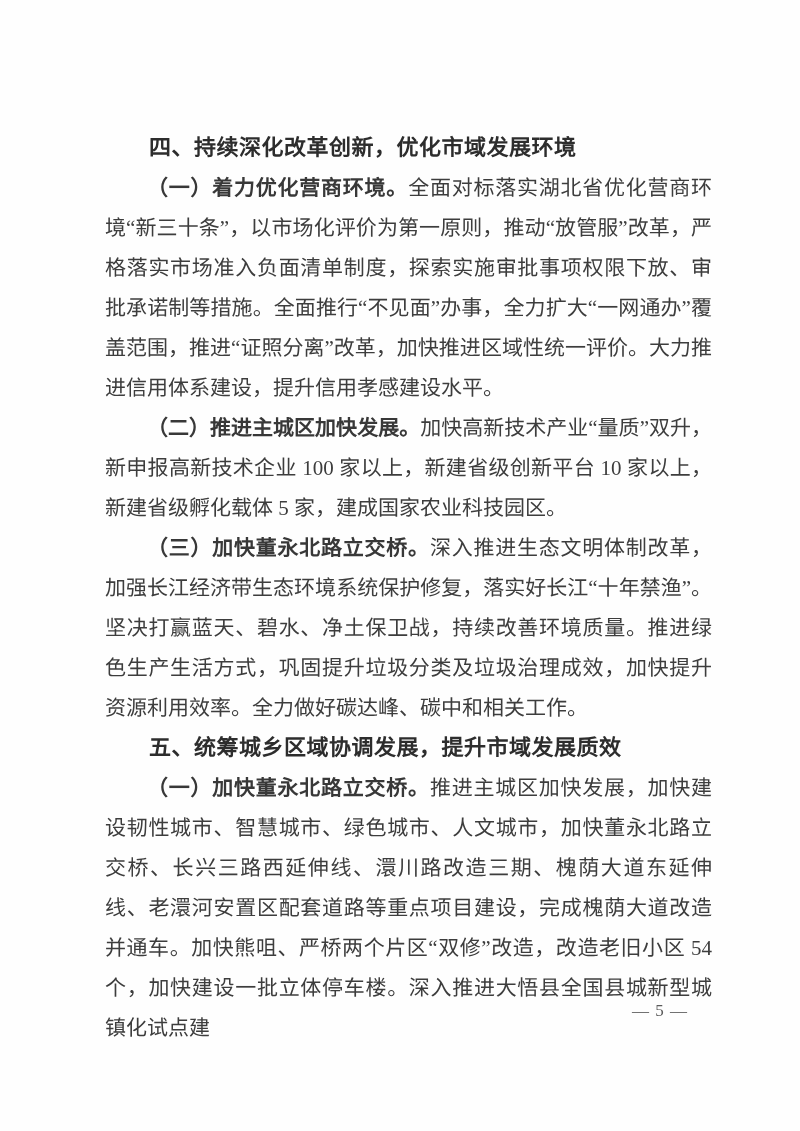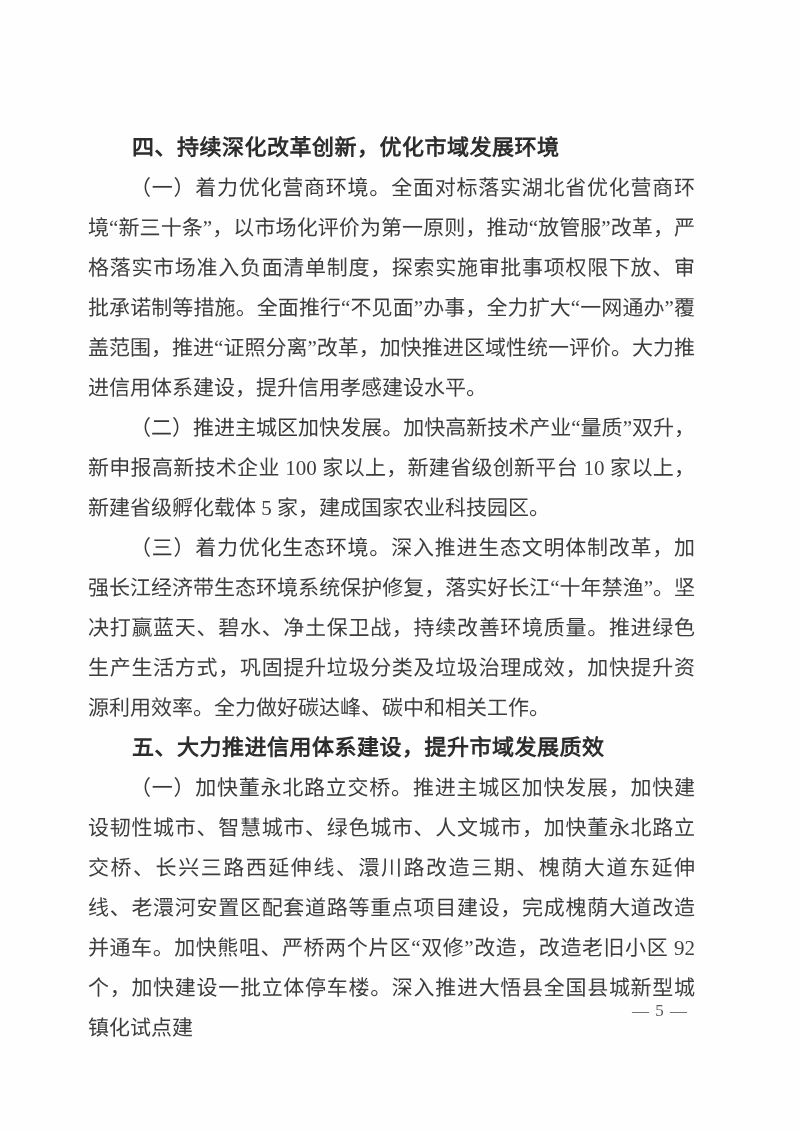--- a/index.html
+++ b/index.html
@@ -14,21 +14,21 @@
   .page {
     position: relative;
     width: 800px;
     height: 1131px;
     background: #fefefe;
     overflow: hidden;
     font-family: "Liberation Serif", "DejaVu Serif", serif;
   }
   .content {
     position: absolute;
-    left: 88px;
+    left: 105px;
     top: 128px;
     width: 607px;
   }
   .section-heading {
     margin: 0;
     font-family: "Liberation Sans", "DejaVu Sans", sans-serif;
     font-size: 22px;
     font-weight: 700;
     color: #2d2d2d;
     line-height: 40px;
@@ -39,21 +39,21 @@
     margin: 0;
     font-size: 21px;
     color: #3d3d3d;
     line-height: 40px;
     text-indent: 2em;
     text-align: justify;
     text-justify: inter-character;
     letter-spacing: 0px;
   }
   .para .lead {
-    font-weight: 400;
+    font-weight: 700;
     color: #383838;
   }
   .page-number {
     position: absolute;
     top: 1000px;
     right: 112px;
     font-size: 17px;
     line-height: 22px;
     color: #5a5a5a;
     font-family: "Liberation Serif", "DejaVu Serif", serif;
@@ -65,22 +65,22 @@
 
 <div class="page">
   <div class="content">
 
     <h2 class="section-heading">四、持续深化改革创新，优化市域发展环境</h2>
 
     <p class="para"><span class="lead">（一）着力优化营商环境。</span><span>全面对标落实湖北省优化营商环境“新三十条”，以市场化评价为第一原则，推动“放管服”改革，严格落实市场准入负面清单制度，探索实施审批事项权限下放、审批承诺制等措施。全面推行“不见面”办事，全力扩大“一网通办”覆盖范围，推进“证照分离”改革，加快推进区域性统一评价。大力推进信用体系建设，提升信用孝感建设水平。</span></p>
 
     <p class="para"><span class="lead">（二）推进主城区加快发展。</span><span>加快高新技术产业“量质”双升，新申报高新技术企业 100 家以上，新建省级创新平台 10 家以上，新建省级孵化载体 5 家，建成国家农业科技园区。</span></p>
 
-    <p class="para"><span class="lead">（三）着力优化生态环境。</span><span>深入推进生态文明体制改革，加强长江经济带生态环境系统保护修复，落实好长江“十年禁渔”。坚决打赢蓝天、碧水、净土保卫战，持续改善环境质量。推进绿色生产生活方式，巩固提升垃圾分类及垃圾治理成效，加快提升资源利用效率。全力做好碳达峰、碳中和相关工作。</span></p>
+    <p class="para"><span class="lead">（三）加快董永北路立交桥。</span><span>深入推进生态文明体制改革，加强长江经济带生态环境系统保护修复，落实好长江“十年禁渔”。坚决打赢蓝天、碧水、净土保卫战，持续改善环境质量。推进绿色生产生活方式，巩固提升垃圾分类及垃圾治理成效，加快提升资源利用效率。全力做好碳达峰、碳中和相关工作。</span></p>
 
-    <h2 class="section-heading">五、大力推进信用体系建设，提升市域发展质效</h2>
+    <h2 class="section-heading">五、统筹城乡区域协调发展，提升市域发展质效</h2>
 
-    <p class="para"><span class="lead">（一）加快董永北路立交桥。</span><span>推进主城区加快发展，加快建设韧性城市、智慧城市、绿色城市、人文城市，加快董永北路立交桥、长兴三路西延伸线、澴川路改造三期、槐荫大道东延伸线、老澴河安置区配套道路等重点项目建设，完成槐荫大道改造并通车。加快熊咀、严桥两个片区“双修”改造，改造老旧小区 92 个，加快建设一批立体停车楼。深入推进大悟县全国县城新型城镇化试点建</span></p>
+    <p class="para"><span class="lead">（一）加快董永北路立交桥。</span><span>推进主城区加快发展，加快建设韧性城市、智慧城市、绿色城市、人文城市，加快董永北路立交桥、长兴三路西延伸线、澴川路改造三期、槐荫大道东延伸线、老澴河安置区配套道路等重点项目建设，完成槐荫大道改造并通车。加快熊咀、严桥两个片区“双修”改造，改造老旧小区 54 个，加快建设一批立体停车楼。深入推进大悟县全国县城新型城镇化试点建</span></p>
 
   </div>
 
   <div class="page-number">— 5 —</div>
 </div>
 
 </body></html>

